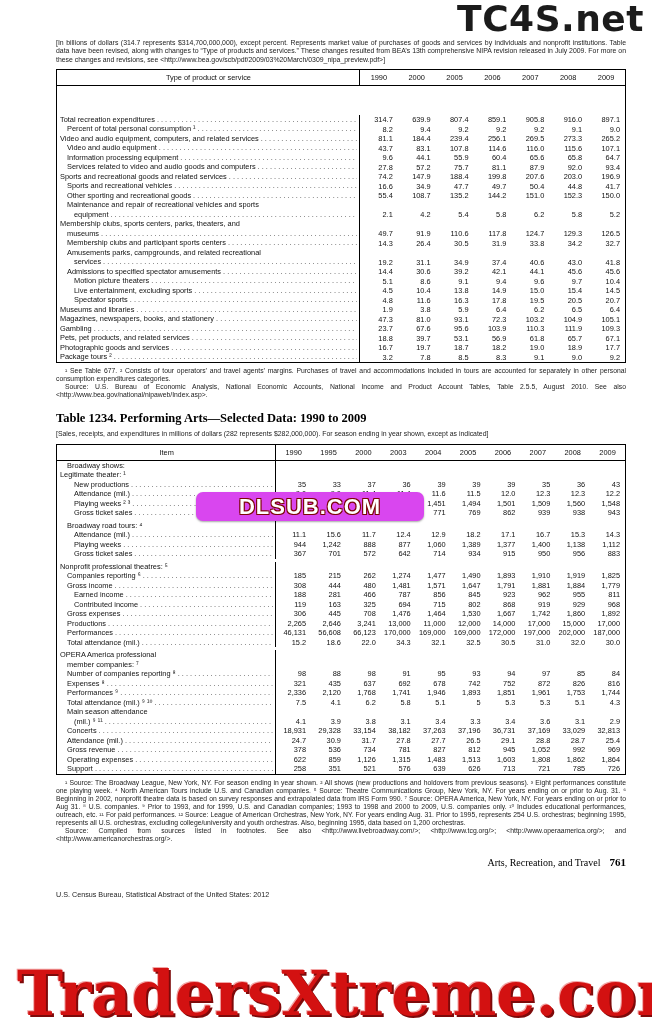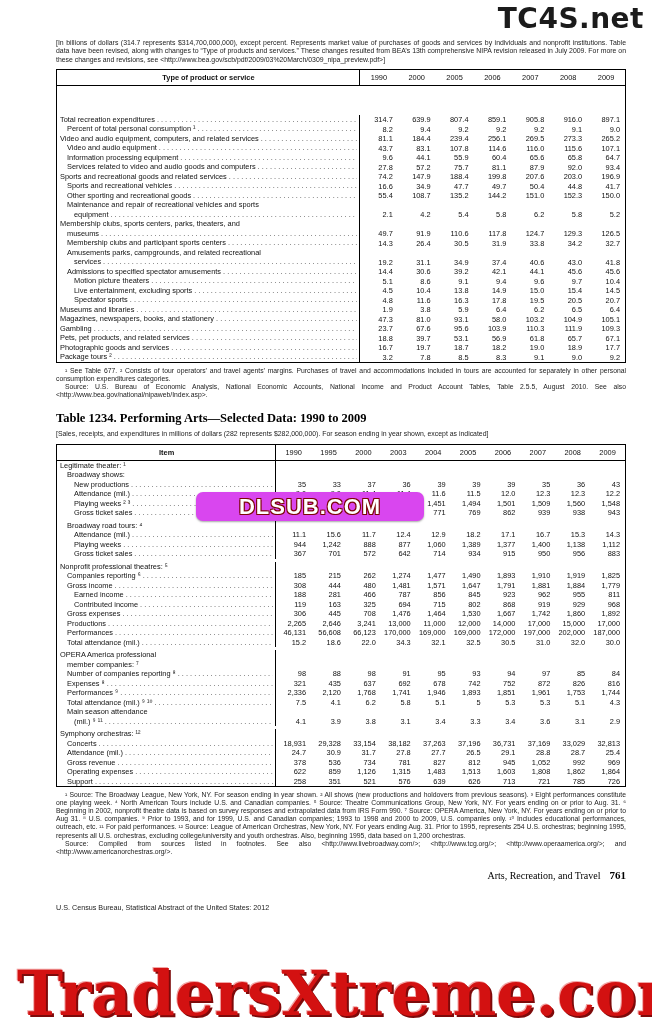--- a/index.html
+++ b/index.html
@@ -12,36 +12,36 @@
   .table{margin-top:5px;border:1px solid #000;border-top:1.4px solid #000;}
   .trow{display:flex;align-items:center;height:9.5px;font-size:7.4px;line-height:9px;}
   .thead{height:15px;border-bottom:1px solid #000;}
   .lcell{display:flex;align-items:baseline;overflow:hidden;border-right:1px solid #000;height:100%;
          padding:0 2px 0 3px;box-sizing:border-box;}
   .t1233 .lcell{width:304px;}
   .t1234 .lcell{width:220px;}
   .vcell{text-align:right;padding-right:5px;box-sizing:border-box;}
   .t1233 .vcell{width:38px;}
   .t1234 .vcell{width:35px;}
-  .lhead{align-items:center;justify-content:center;font-weight:bold;}
+  .lhead{align-items:center;justify-content:center;}
   .vhead{text-align:center;padding-right:0;}
   .ltext{white-space:nowrap;}
   .ind1 .ltext{padding-left:7px;}
   .ind2 .ltext{padding-left:14px;}
   .dots{flex:1;overflow:hidden;white-space:nowrap;margin-left:2px;color:#333;}
   .bold{font-weight:400;margin-top:29px;}
   .gap{margin-top:3px;align-items:center;}
   .fnotes{margin-top:4px;font-size:6.8px;line-height:8.1px;text-align:justify;color:#222;}
   .fnotes p{margin:0;text-indent:9px;}
   .footer-line{display:flex;justify-content:flex-end;align-items:baseline;margin-top:13px;
                font-family:"Liberation Serif","DejaVu Serif",serif;font-size:10px;color:#000;}
   .page-num{font-weight:700;font-size:11px;margin-left:9px;}
   .bureau{margin-top:22px;font-size:7.2px;color:#222;}
   .wm-top{position:absolute;top:0;right:8px;font-family:"DejaVu Sans",sans-serif;font-weight:800;
-          font-size:28px;line-height:38px;color:#1b1b1b;letter-spacing:0.5px;}
+          font-size:36px;line-height:38px;color:#1b1b1b;letter-spacing:0.5px;}
   .wm-mid{position:absolute;top:492px;left:196px;width:228px;height:29px;background:#d946ef;border-radius:7px;
           display:flex;align-items:center;justify-content:center;color:#fff;font-weight:800;font-size:22px;
           letter-spacing:1px;box-shadow:0 1px 2px rgba(0,0,0,0.35);
           text-shadow:1px 1px 0 #7c0606,-1px -1px 0 #7c0606,1px -1px 0 #7c0606,-1px 1px 0 #7c0606;}
   .wm-bottom{position:absolute;left:17px;right:0;bottom:4px;text-align:left;
              font-family:"DejaVu Serif","Liberation Serif",serif;font-weight:800;font-size:62px;line-height:52px;
              color:#d31111;letter-spacing:0;
              text-shadow:2px 2px 0 #7e0a0a,-1px -1px 0 #f2a5a5;}
 </style>
 </head>
@@ -334,21 +334,21 @@
         <div class="vcell">6.4</div>
       </div>
       <div class="trow">
         <div class="lcell ind0">
           <span class="ltext">Magazines, newspapers, books, and stationery</span>
           <span class="dots"> . . . . . . . . . . . . . . . . . . . . . . . . . . . . . . . . . . . . . . . . . . . . . . . . . . . . . . . . . . . . . . . . . . . . . . . . . . . . . . . . . . . . . . . . . . . . . . . . . . . . . . . . . . . . . . . . . . . . . . . . . . . . . . . . . . . . . . . . . . . . . . . . . . . . . . . . . . . . . . . .</span>
         </div>
         <div class="vcell">47.3</div>
         <div class="vcell">81.0</div>
         <div class="vcell">93.1</div>
-        <div class="vcell">58.0</div>
+        <div class="vcell">72.3</div>
         <div class="vcell">103.2</div>
         <div class="vcell">104.9</div>
         <div class="vcell">105.1</div>
       </div>
       <div class="trow">
         <div class="lcell ind0">
           <span class="ltext">Gambling</span>
           <span class="dots"> . . . . . . . . . . . . . . . . . . . . . . . . . . . . . . . . . . . . . . . . . . . . . . . . . . . . . . . . . . . . . . . . . . . . . . . . . . . . . . . . . . . . . . . . . . . . . . . . . . . . . . . . . . . . . . . . . . . . . . . . . . . . . . . . . . . . . . . . . . . . . . . . . . . . . . . . . . . . . . . .</span>
         </div>
         <div class="vcell">23.7</div>
@@ -417,37 +417,37 @@
         <div class="vcell vhead">2000</div>
         <div class="vcell vhead">2003</div>
         <div class="vcell vhead">2004</div>
         <div class="vcell vhead">2005</div>
         <div class="vcell vhead">2006</div>
         <div class="vcell vhead">2007</div>
         <div class="vcell vhead">2008</div>
         <div class="vcell vhead">2009</div>
       </div>
       <div class="trow">
+        <div class="lcell ind1">
+          <span class="ltext">Broadway shows:</span>
+        </div>
+        <div class="vcell"></div>
+        <div class="vcell"></div>
+        <div class="vcell"></div>
+        <div class="vcell"></div>
+        <div class="vcell"></div>
+        <div class="vcell"></div>
+        <div class="vcell"></div>
+        <div class="vcell"></div>
+        <div class="vcell"></div>
+        <div class="vcell"></div>
+      </div>
+      <div class="trow">
         <div class="lcell ind0">
           <span class="ltext">Legitimate theater: ¹</span>
-        </div>
-        <div class="vcell"></div>
-        <div class="vcell"></div>
-        <div class="vcell"></div>
-        <div class="vcell"></div>
-        <div class="vcell"></div>
-        <div class="vcell"></div>
-        <div class="vcell"></div>
-        <div class="vcell"></div>
-        <div class="vcell"></div>
-        <div class="vcell"></div>
-      </div>
-      <div class="trow">
-        <div class="lcell ind1">
-          <span class="ltext">Broadway shows:</span>
         </div>
         <div class="vcell"></div>
         <div class="vcell"></div>
         <div class="vcell"></div>
         <div class="vcell"></div>
         <div class="vcell"></div>
         <div class="vcell"></div>
         <div class="vcell"></div>
         <div class="vcell"></div>
         <div class="vcell"></div>
@@ -841,35 +841,20 @@
         <div class="vcell">3.9</div>
         <div class="vcell">3.8</div>
         <div class="vcell">3.1</div>
         <div class="vcell">3.4</div>
         <div class="vcell">3.3</div>
         <div class="vcell">3.4</div>
         <div class="vcell">3.6</div>
         <div class="vcell">3.1</div>
         <div class="vcell">2.9</div>
       </div>
-      <div class="trow gap">
-        <div class="lcell ind0">
-          <span class="ltext">Symphony orchestras: ¹²</span>
-        </div>
-        <div class="vcell"></div>
-        <div class="vcell"></div>
-        <div class="vcell"></div>
-        <div class="vcell"></div>
-        <div class="vcell"></div>
-        <div class="vcell"></div>
-        <div class="vcell"></div>
-        <div class="vcell"></div>
-        <div class="vcell"></div>
-        <div class="vcell"></div>
-      </div>
       <div class="trow">
         <div class="lcell ind1">
           <span class="ltext">Concerts</span>
           <span class="dots"> . . . . . . . . . . . . . . . . . . . . . . . . . . . . . . . . . . . . . . . . . . . . . . . . . . . . . . . . . . . . . . . . . . . . . . . . . . . . . . . . . . . . . . . . . . . . . . . . . . . . . . . . . . . . . . . . . . . . . . . . . . . . . . . . . . . . . . . . . . . . . . . . . . . . . . . . . . . . . . . .</span>
         </div>
         <div class="vcell">18,931</div>
         <div class="vcell">29,328</div>
         <div class="vcell">33,154</div>
         <div class="vcell">38,182</div>
         <div class="vcell">37,263</div>

